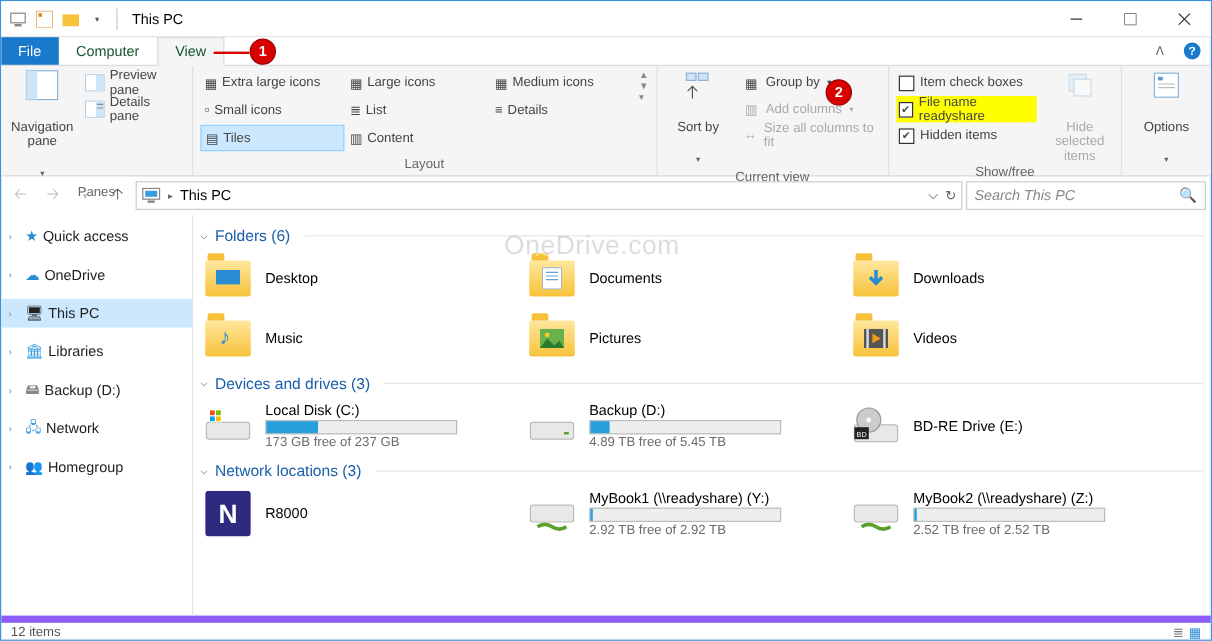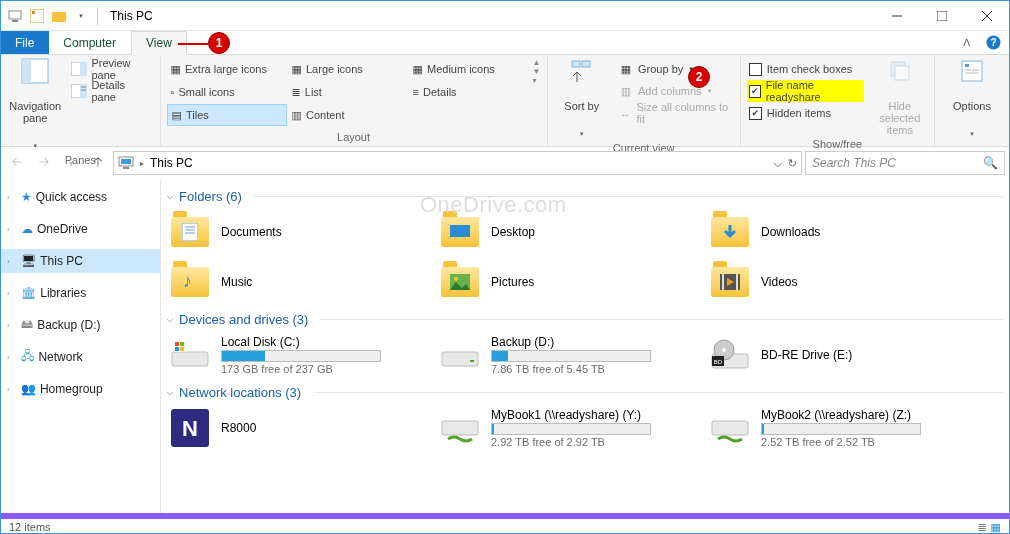--- a/index.html
+++ b/index.html
@@ -357,42 +357,42 @@
   <div class="content">
     <div class="sect-hdr">
         <span class="caret">⌵</span>
         <span>Folders (6)</span>
         <span style="flex:1;border-bottom:1px solid #e5e5e5;margin-left:6px;"></span>
       </div>
     <div class="tiles">
       <div class="tile">
           <div class="ico">
             <div class="folder-ico">
+              <svg width="20" height="14" style="position:absolute;left:9px;top:8px;">
+                <rect width="20" height="12" fill="#2a8dd4"></rect>
+              </svg>
+            </div>
+          </div>
+          <div class="tinfo">
+            <span class="tname">Desktop</span>
+          </div>
+        </div>
+      <div class="tile">
+          <div class="ico">
+            <div class="folder-ico">
               <svg width="16" height="18" style="position:absolute;left:11px;top:6px;">
                 <rect width="16" height="18" fill="#fff" stroke="#6a9fd4"></rect>
                 <line x1="3" y1="4" x2="13" y2="4" stroke="#6a9fd4"></line>
                 <line x1="3" y1="7" x2="13" y2="7" stroke="#6a9fd4"></line>
                 <line x1="3" y1="10" x2="13" y2="10" stroke="#6a9fd4"></line>
               </svg>
             </div>
           </div>
           <div class="tinfo">
             <span class="tname">Documents</span>
-          </div>
-        </div>
-      <div class="tile">
-          <div class="ico">
-            <div class="folder-ico">
-              <svg width="20" height="14" style="position:absolute;left:9px;top:8px;">
-                <rect width="20" height="12" fill="#2a8dd4"></rect>
-              </svg>
-            </div>
-          </div>
-          <div class="tinfo">
-            <span class="tname">Desktop</span>
           </div>
         </div>
       <div class="tile">
           <div class="ico">
             <div class="folder-ico">
               <svg width="18" height="18" style="position:absolute;left:10px;top:6px;">
                 <path d="M9 2 V12 M4 8 L9 13 L14 8" stroke="#2a8dd4" stroke-width="3" fill="none"></path>
               </svg>
             </div>
           </div>
@@ -471,21 +471,21 @@
             <svg width="40" height="30">
               <rect x="2" y="12" width="36" height="14" rx="2" fill="#e8e8e8" stroke="#bbb"></rect>
               <rect x="30" y="20" width="4" height="2" fill="#5aa02c"></rect>
             </svg>
           </div>
           <div class="tinfo">
             <span class="tname">Backup (D:)</span>
             <div class="bar">
               <div class="fill" style="width:10%;"></div>
             </div>
-            <span class="sub">7.86 TB free of 5.45 TB</span>
+            <span class="sub">4.89 TB free of 5.45 TB</span>
           </div>
         </div>
       <div class="tile">
           <div class="ico">
             <svg width="40" height="34">
               <rect x="2" y="16" width="36" height="14" rx="2" fill="#e8e8e8" stroke="#bbb"></rect>
               <circle cx="14" cy="12" r="10" fill="#ccc" stroke="#999"></circle>
               <circle cx="14" cy="12" r="2" fill="#fff"></circle>
               <rect x="2" y="18" width="12" height="10" fill="#222"></rect>
               <text x="8" y="26" text-anchor="middle" fill="#fff" font-size="6">BD</text>

